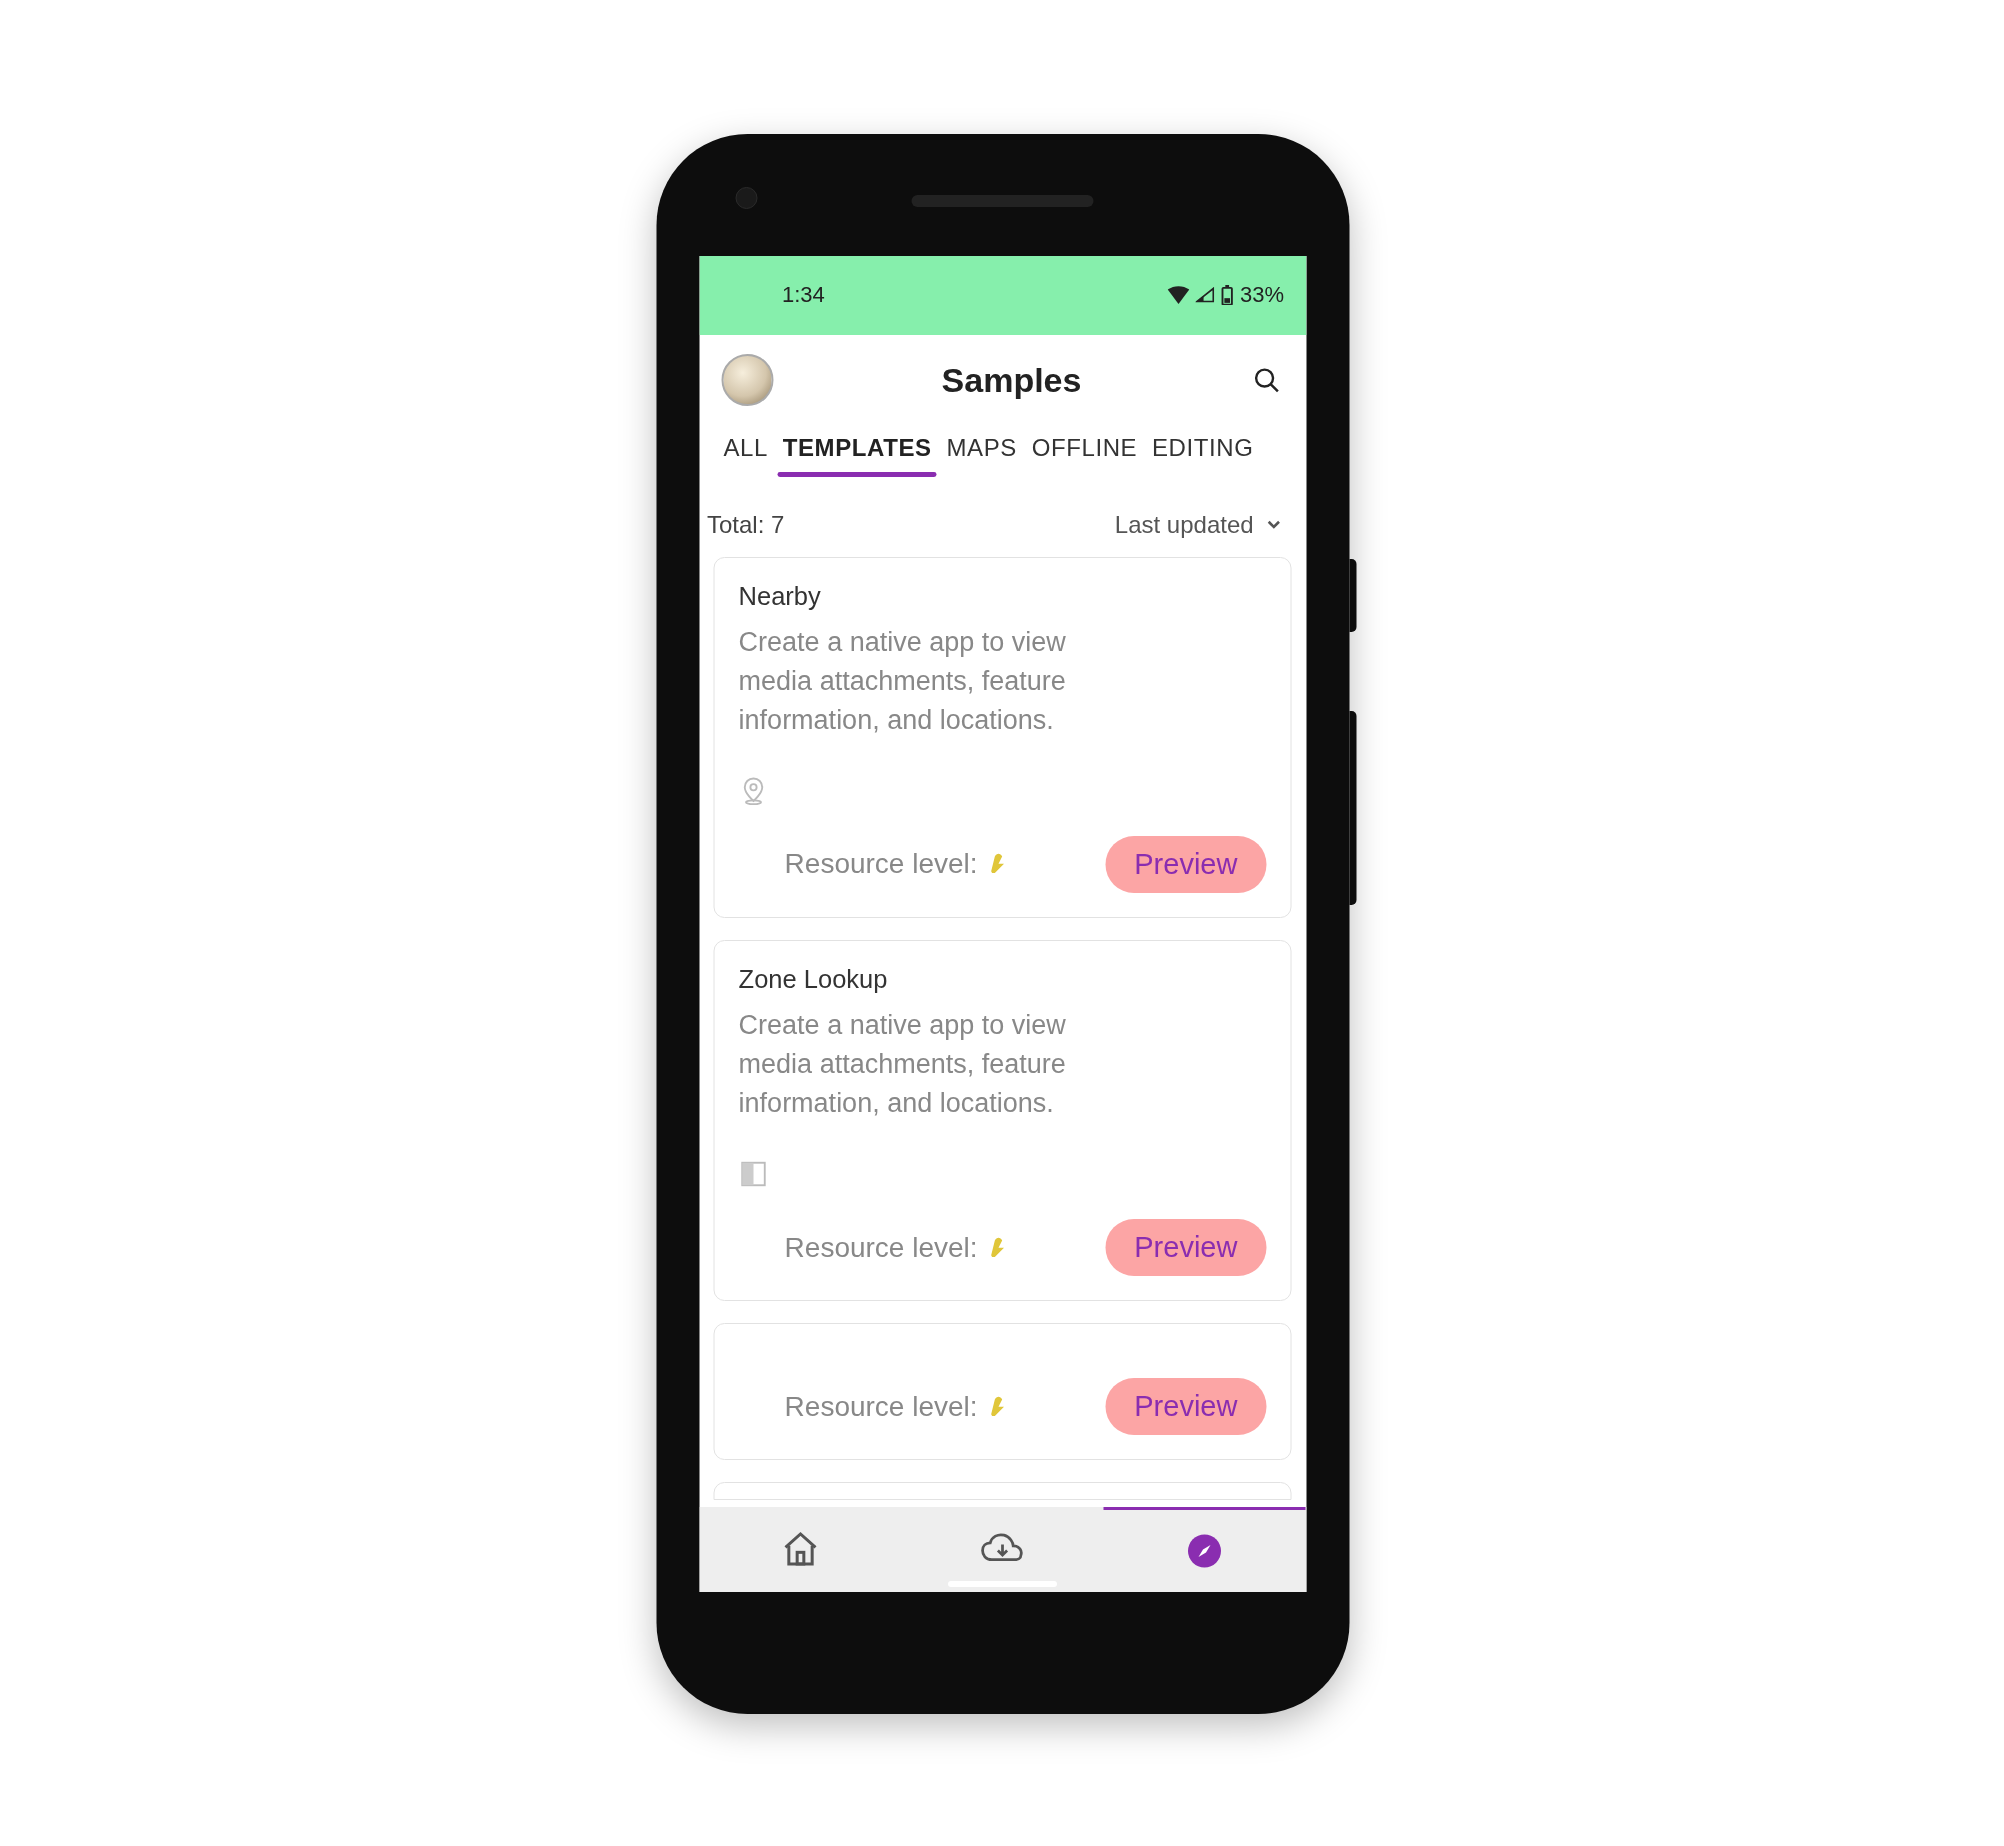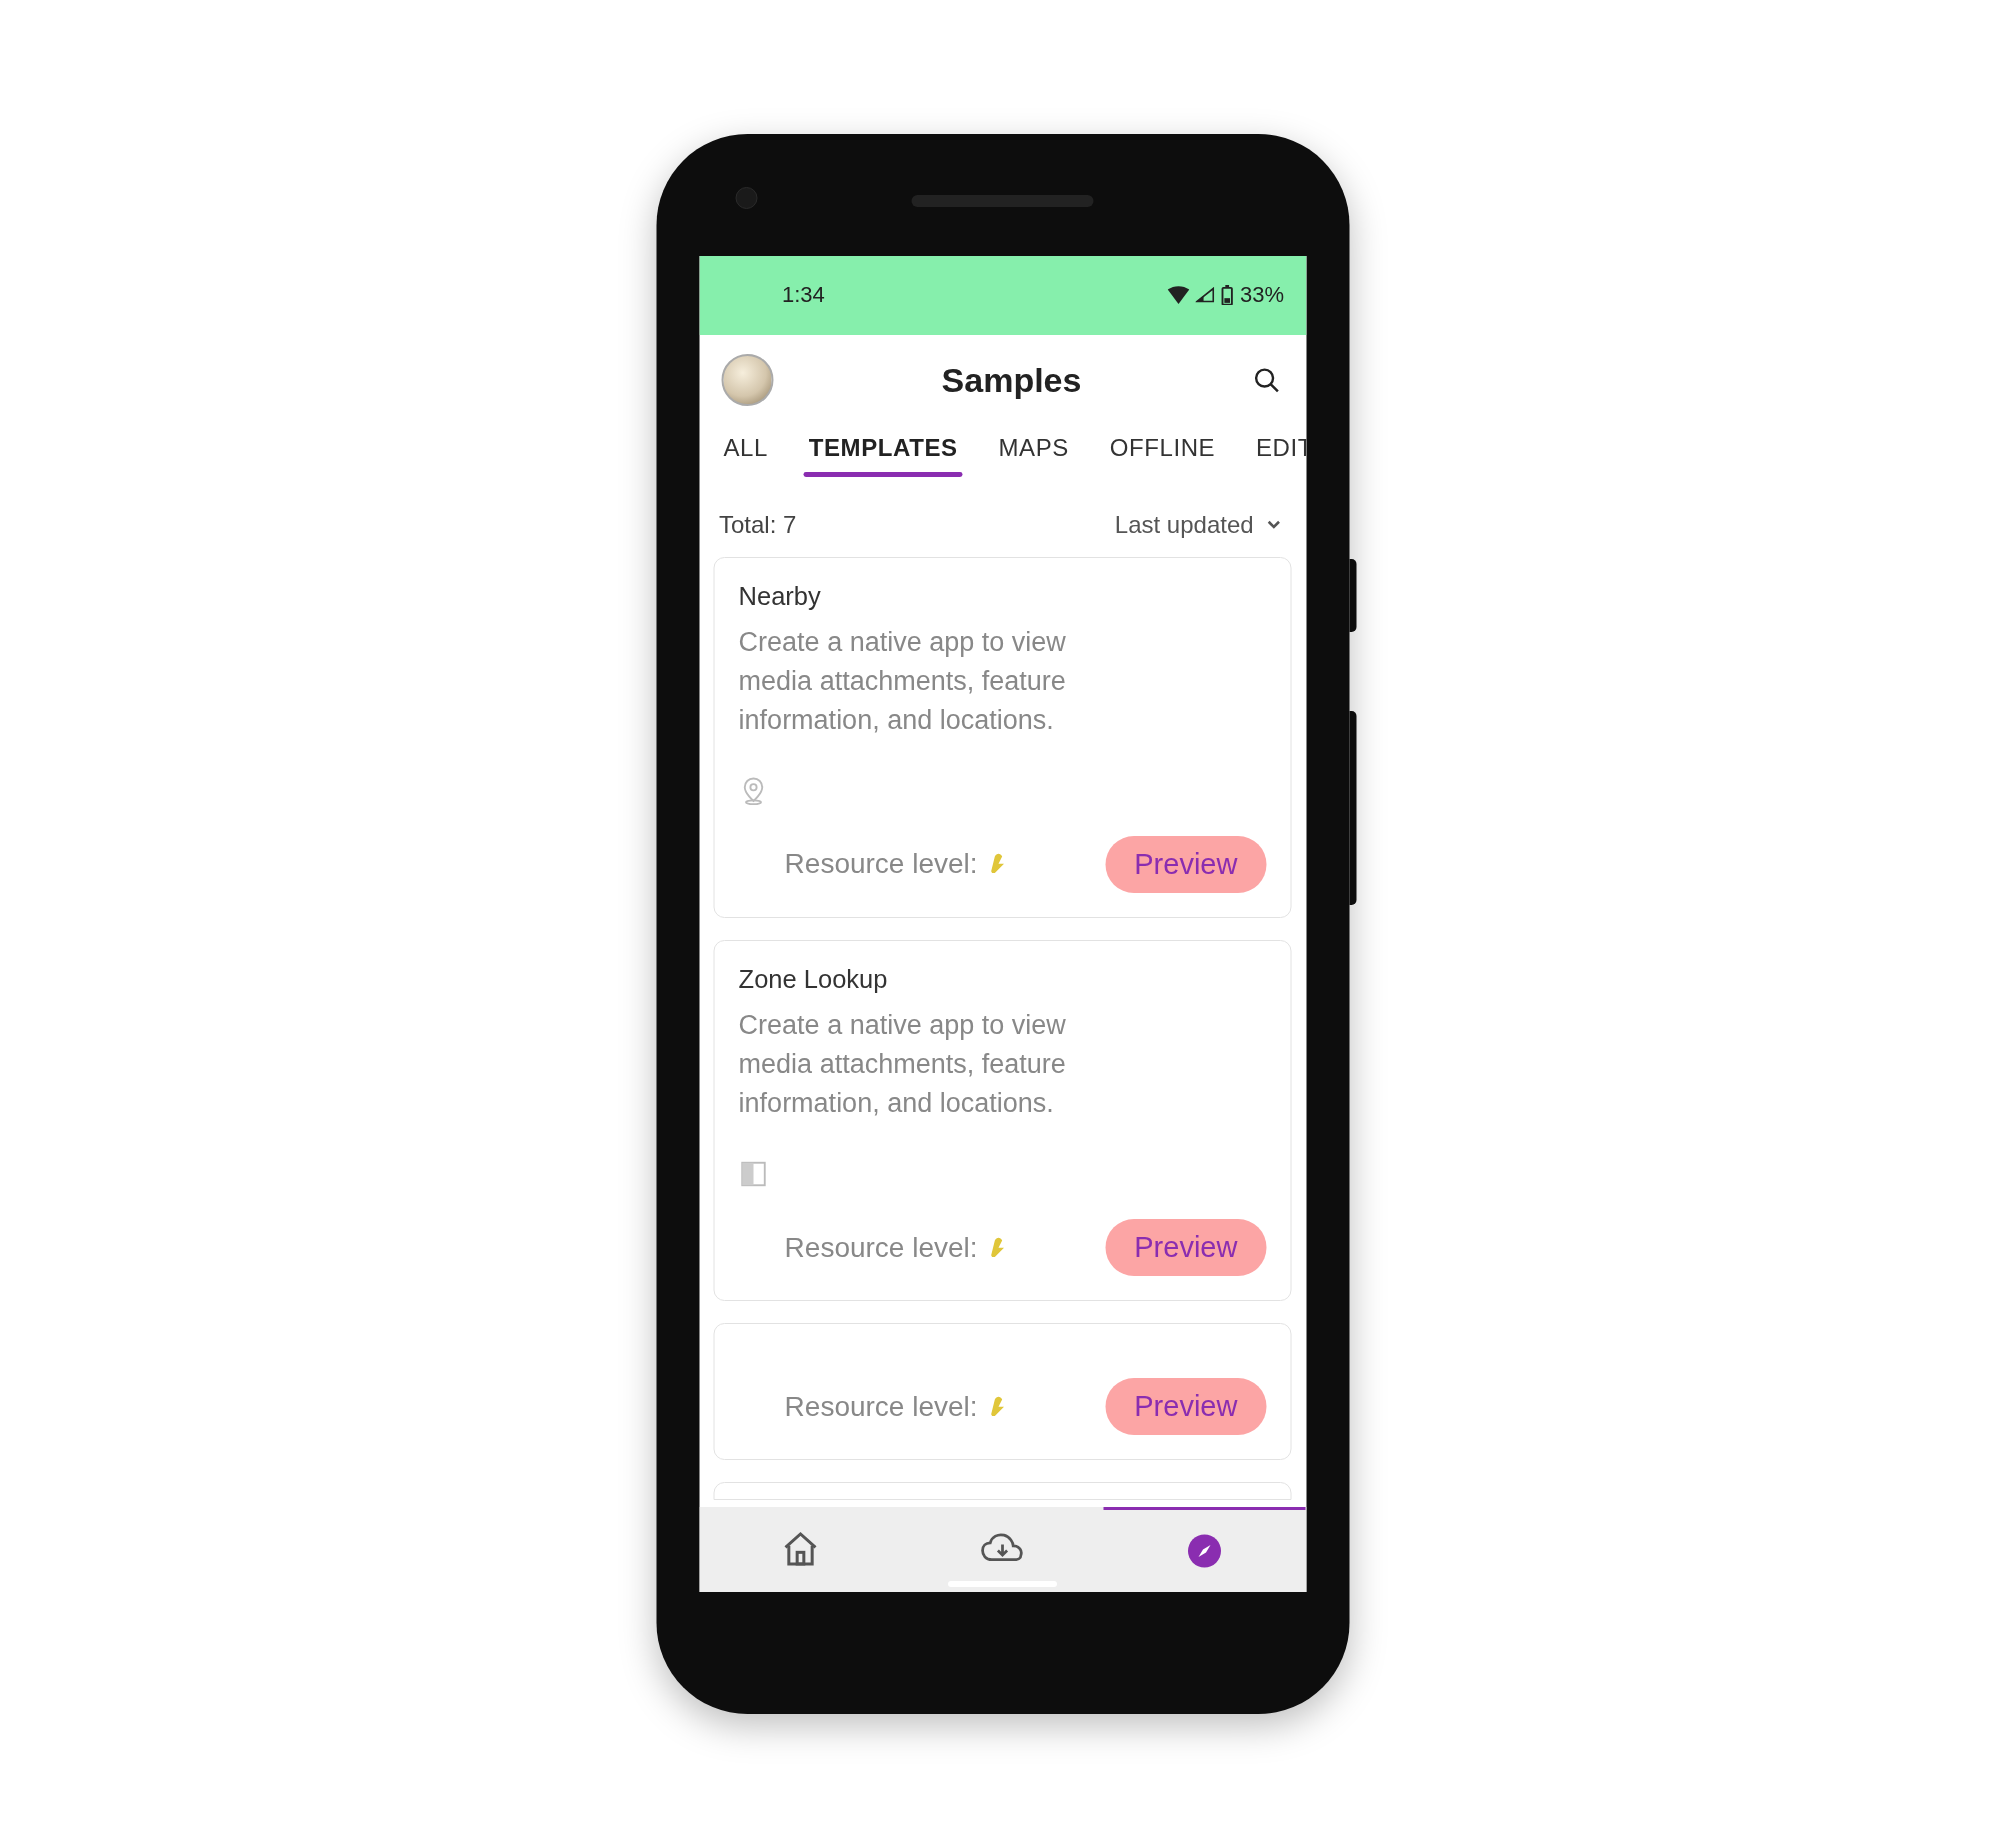--- a/index.html
+++ b/index.html
@@ -122,21 +122,21 @@
     width: 34px;
     height: 34px;
     display: flex;
     align-items: center;
     justify-content: center;
   }
 
   
   .tabs {
     display: flex;
-    gap: 36px;
+    gap: 10px;
     padding: 0 22px;
     font-size: 24px;
     color: #555;
     letter-spacing: 0.6px;
     border-bottom: 0.6px solid transparent;
     height: 61px;
     align-items: center;
     overflow: hidden;
     white-space: nowrap;
     text-align: right;
@@ -160,21 +160,21 @@
     height: 4.9px;
     background: #8a2db0;
     border-radius: 2.4px;
   }
 
   
   .summary {
     display: flex;
     justify-content: space-between;
     align-items: center;
-    padding: 24px 22px 18px 20px;
+    padding: 24px 22px 18px 8px;
     font-size: 24px;
     color: #444;
   }
   .sort {
     display: flex;
     align-items: center;
     gap: 9.7px;
     color: #555;
   }
 

